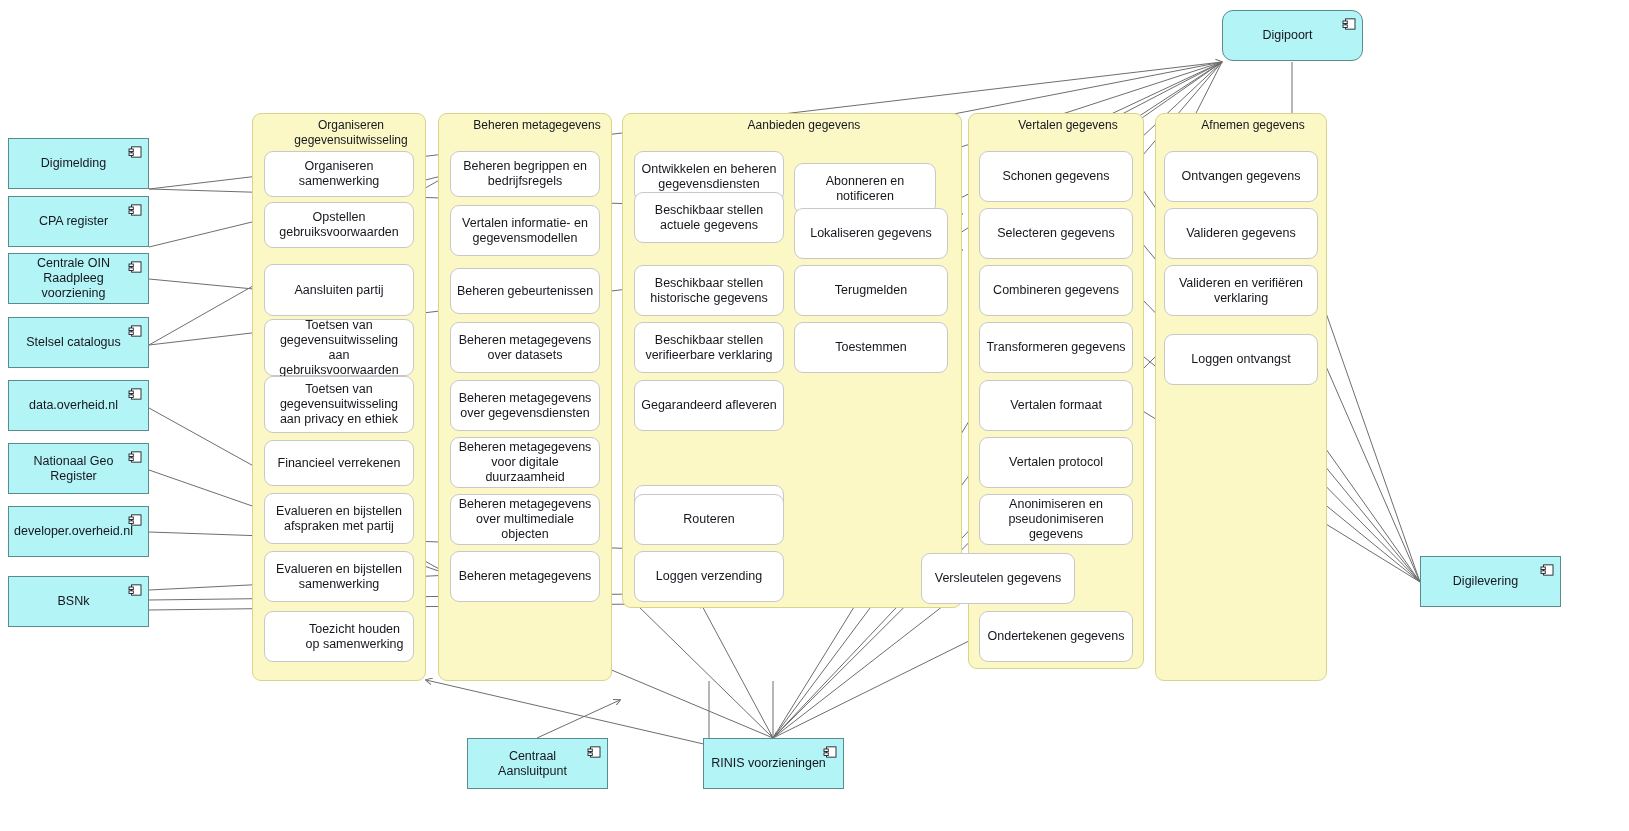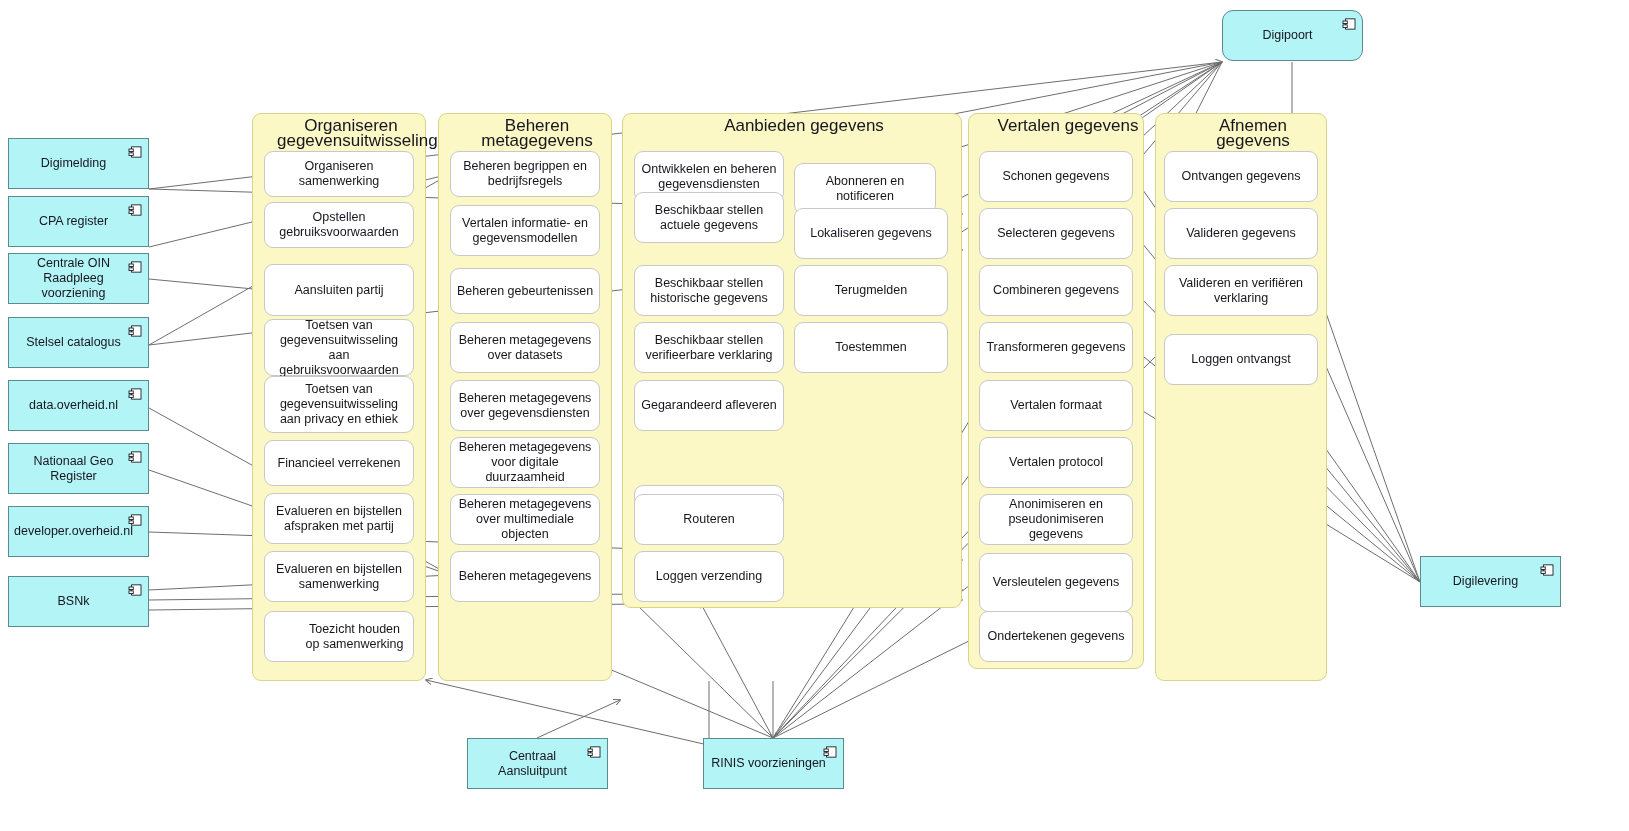--- a/index.html
+++ b/index.html
@@ -54,21 +54,21 @@
     border-radius:9px;
     box-sizing:border-box;
     z-index:2;
   }
   .group-title{
     position:absolute;
     top:4px;
     left:0;
     right:0;
     text-align:center;
-    font-size:17px;
+    font-size:12px;
     line-height:15px;
     color:#16161d;
     z-index:3;
     padding-left:24px;
   }
   
   .cap{
     position:absolute;
     background:#ffffff;
     border:1px solid #c8c8c8;
@@ -256,21 +256,21 @@
       </div>
       <div class="cap" style="left: 979px; top: 380px; width: 154px; height: 51px;">
         <span>Vertalen formaat</span>
       </div>
       <div class="cap" style="left: 979px; top: 437px; width: 154px; height: 51px;">
         <span>Vertalen protocol</span>
       </div>
       <div class="cap" style="left: 979px; top: 494px; width: 154px; height: 51px;">
         <span>Anonimiseren en pseudonimiseren gegevens</span>
       </div>
-      <div class="cap" style="left: 979px; top: 553px; width: 154px; height: 59px;">
+      <div class="cap" style="left: 921px; top: 553px; width: 154px; height: 51px;">
         <span>Versleutelen gegevens</span>
       </div>
       <div class="cap" style="left: 979px; top: 611px; width: 154px; height: 51px;">
         <span>Ondertekenen gegevens</span>
       </div>
       <div class="group" style="left: 1155px; top: 113px; width: 172px; height: 568px;">
         <div class="group-title">Afnemen gegevens</div>
       </div>
       <div class="cap" style="left: 1164px; top: 151px; width: 154px; height: 51px;">
         <span>Ontvangen gegevens</span>

